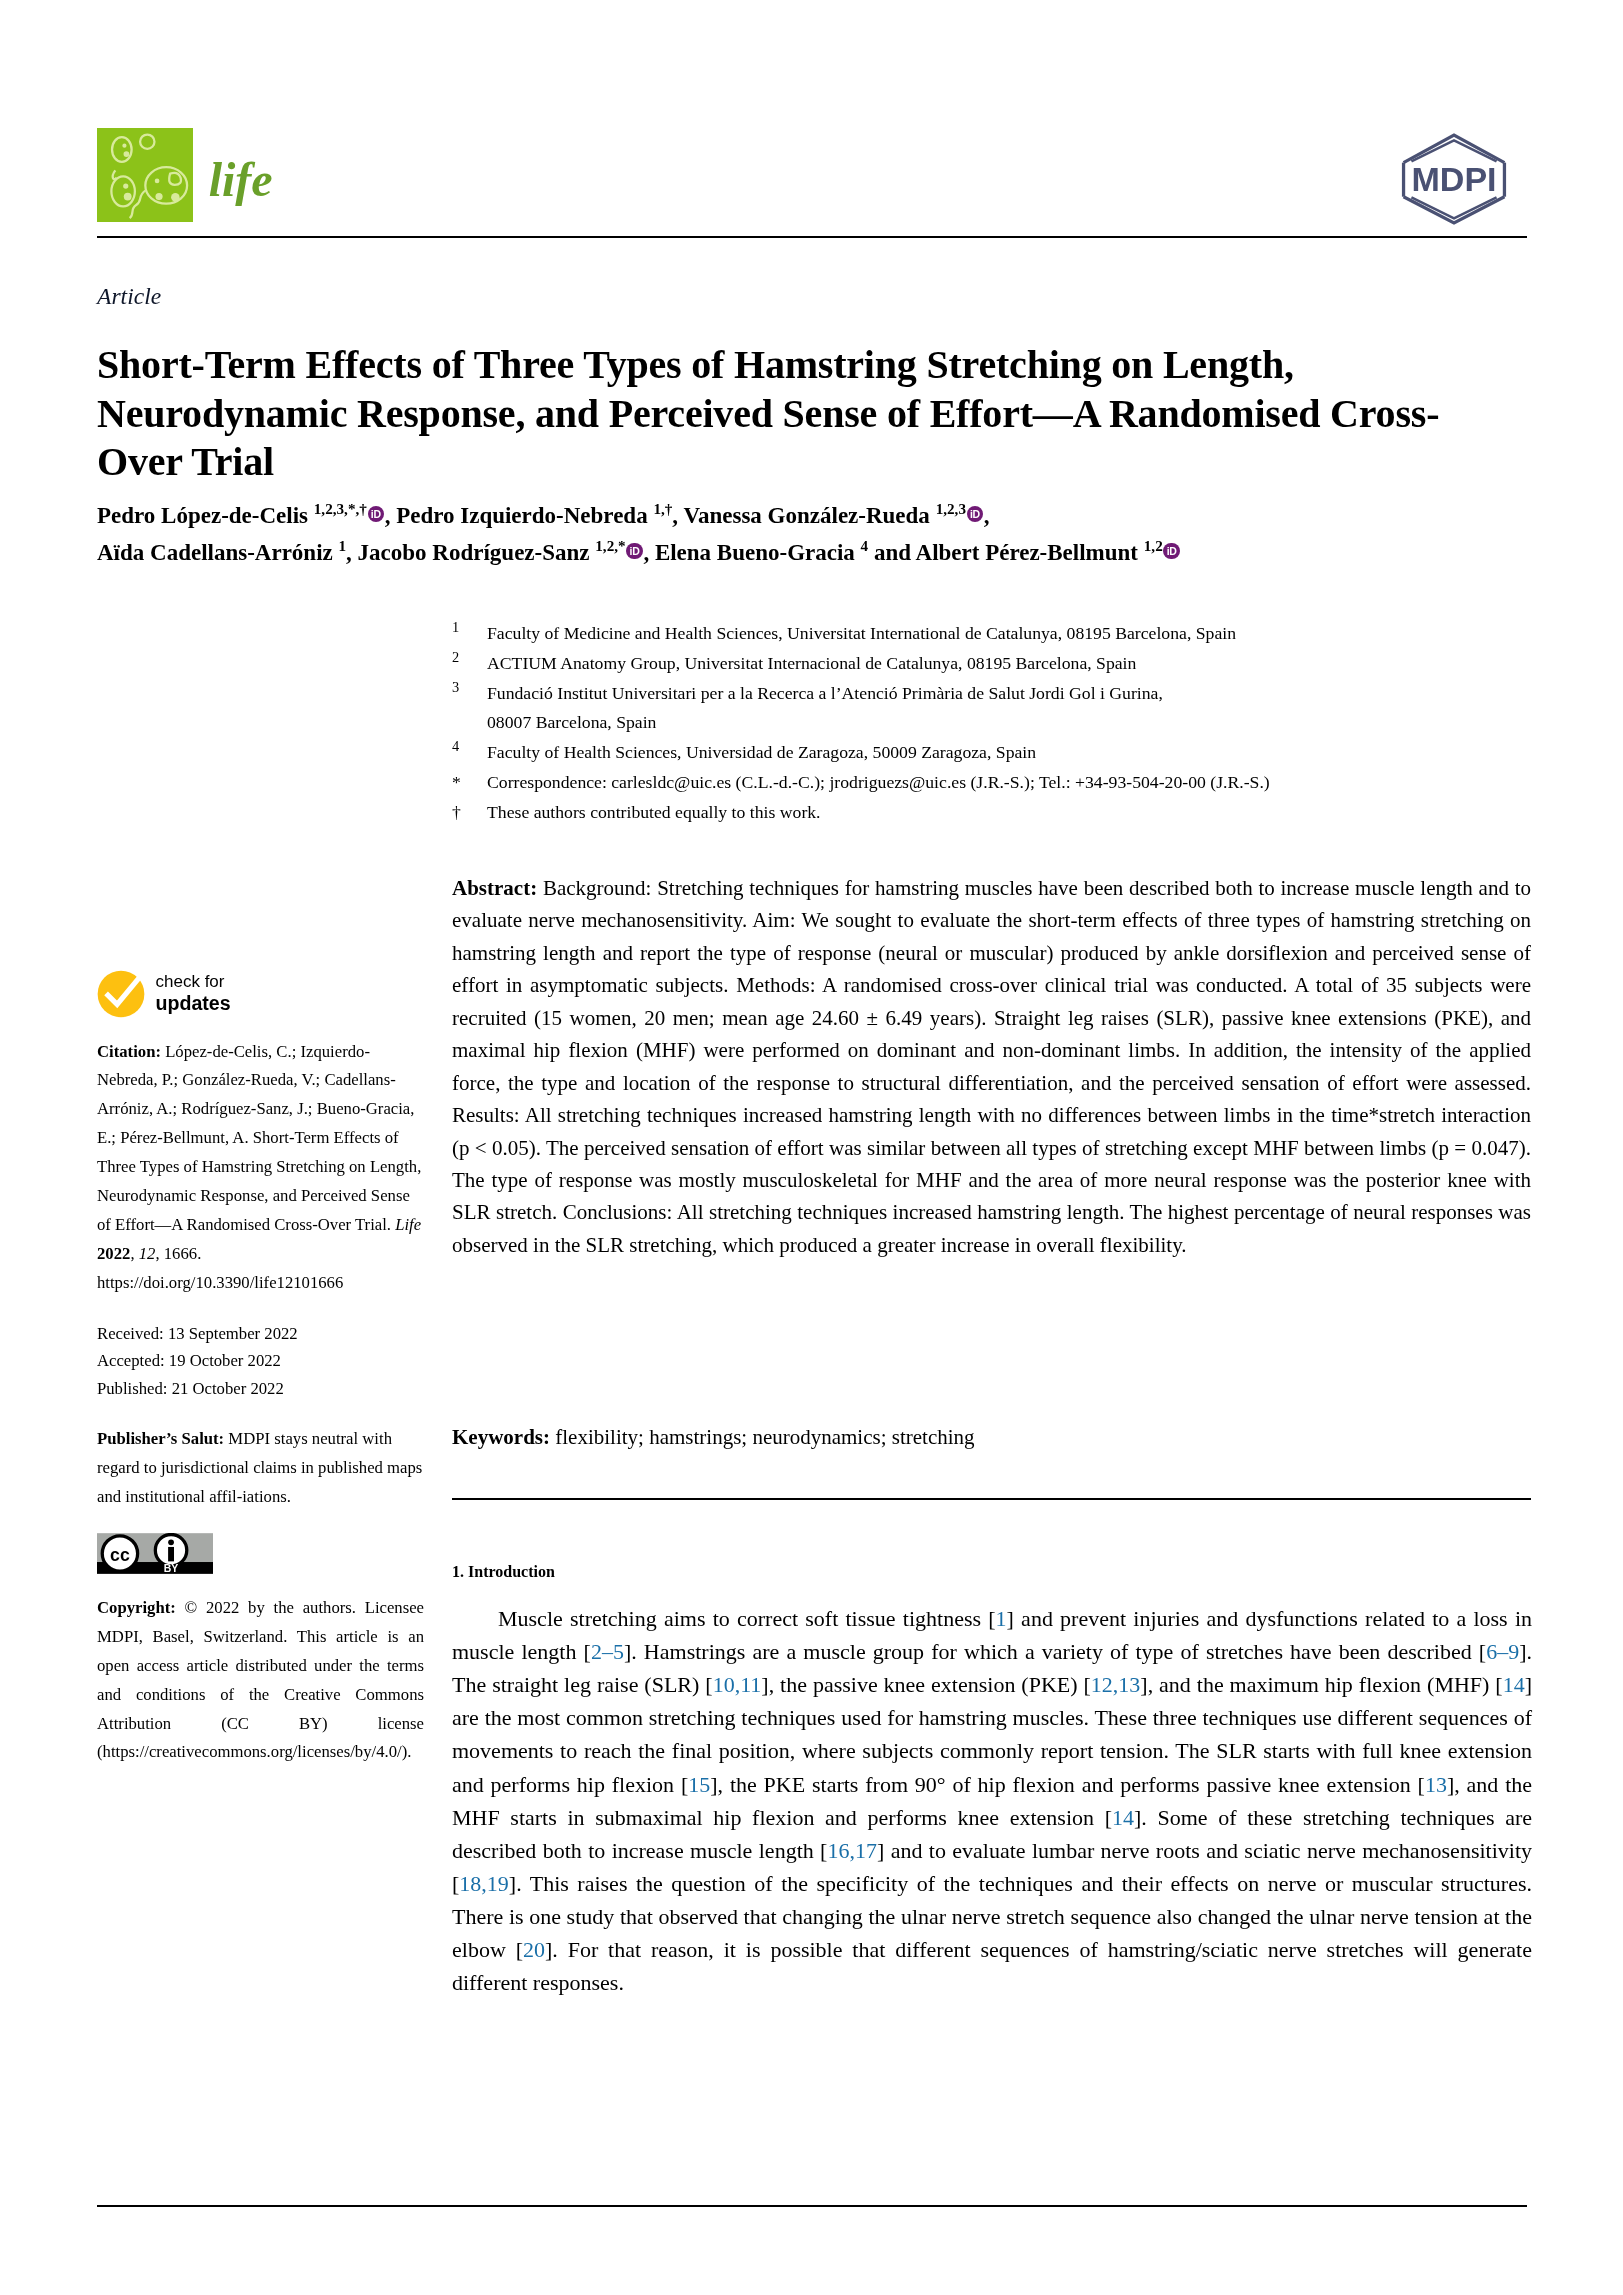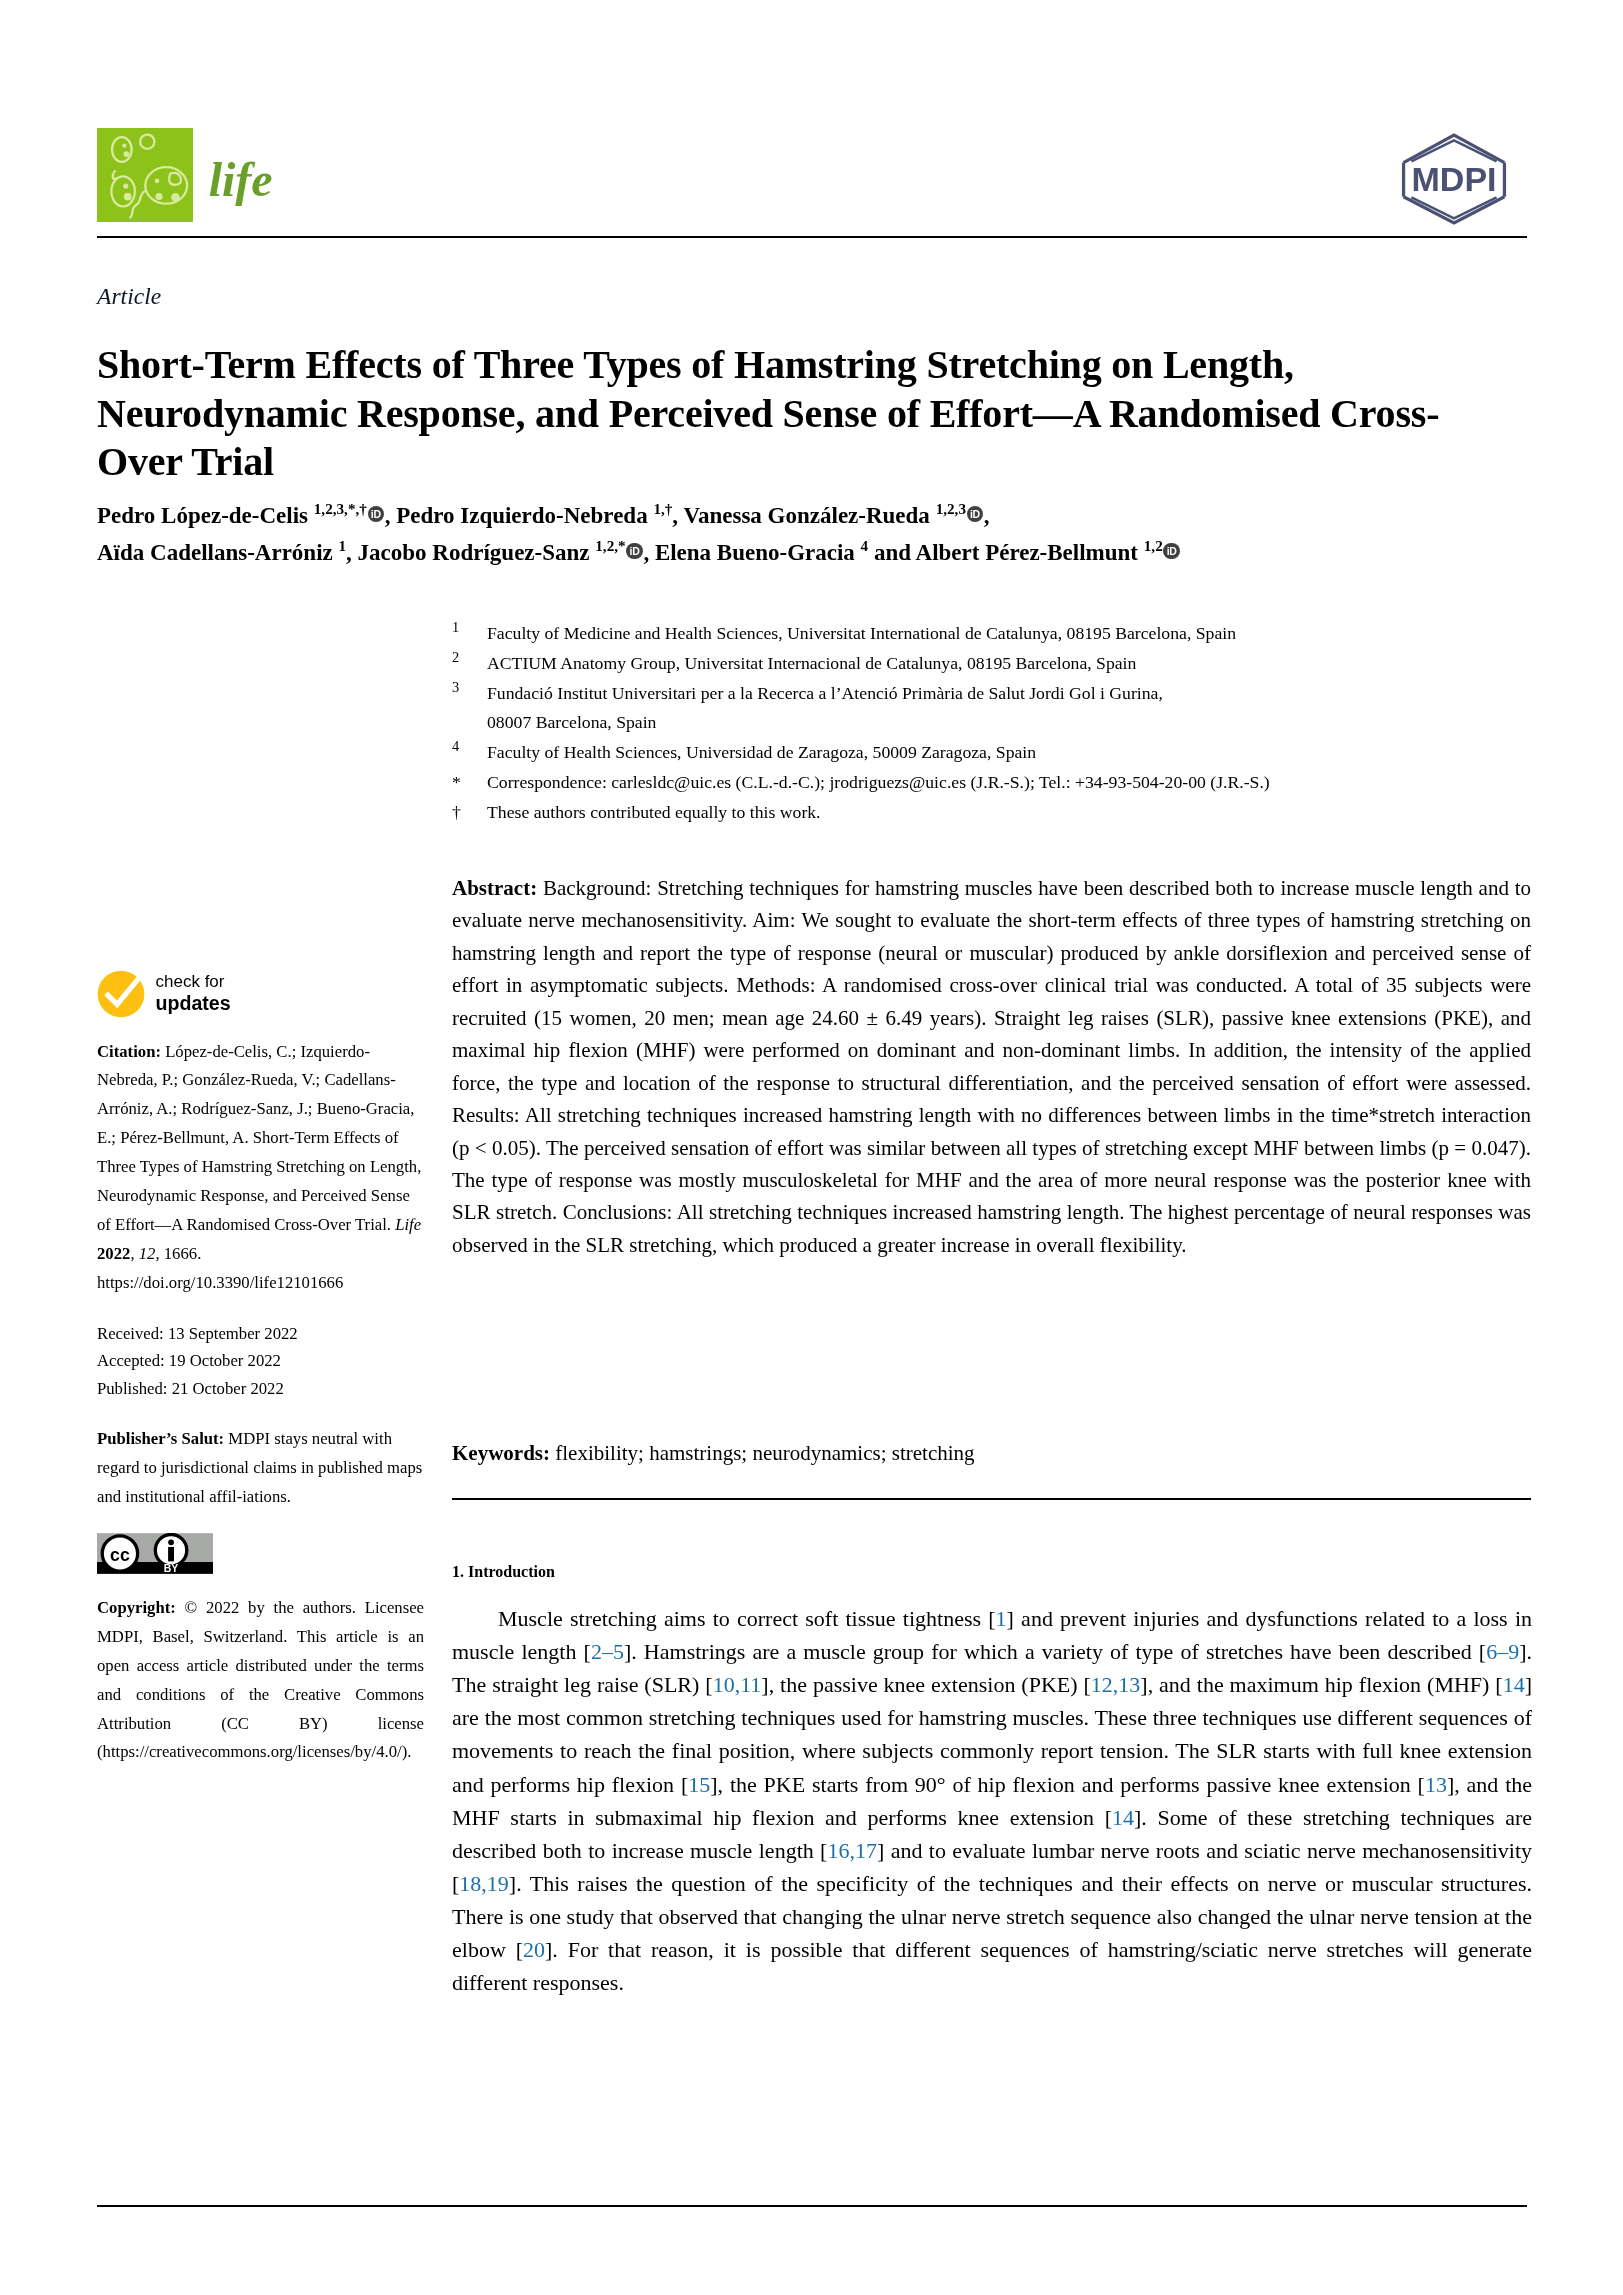--- a/index.html
+++ b/index.html
@@ -82,21 +82,21 @@
     font-family: "Liberation Serif", serif;
     font-weight: 700;
     font-size: 23px;
     line-height: 1.62;
   }
   .authors sup { font-size: 0.66em; font-weight: 700; }
   .orcid {
     display: inline-block;
     width: 16.4px; height: 16.4px;
     border-radius: 50%;
-    background: #404040;
+    background: #701a75;
     color: #fff;
     font-family: "Liberation Sans", sans-serif;
     font-size: 10.5px;
     font-weight: 700;
     line-height: 16.4px;
     text-align: center;
     vertical-align: 5.2px;
     margin: 0 0.7px;
     letter-spacing: -0.3px;
   }
@@ -133,21 +133,20 @@
     text-align: justify;
   }
   .abstract b { font-weight: 700; }
   .keywords {
     position: absolute;
     left: 452px; top: 1422px;
     width: 1079px;
     font-family: "Liberation Serif", serif;
     font-size: 21px;
     line-height: 1.5;
-    margin-top: 16px;
   }
   .keywords b { font-weight: 700; }
 
   .abstract-rule {
     position: absolute;
     left: 452px; top: 1498px;
     width: 1079px;
     border-top: 2px solid #000;
   }
 

